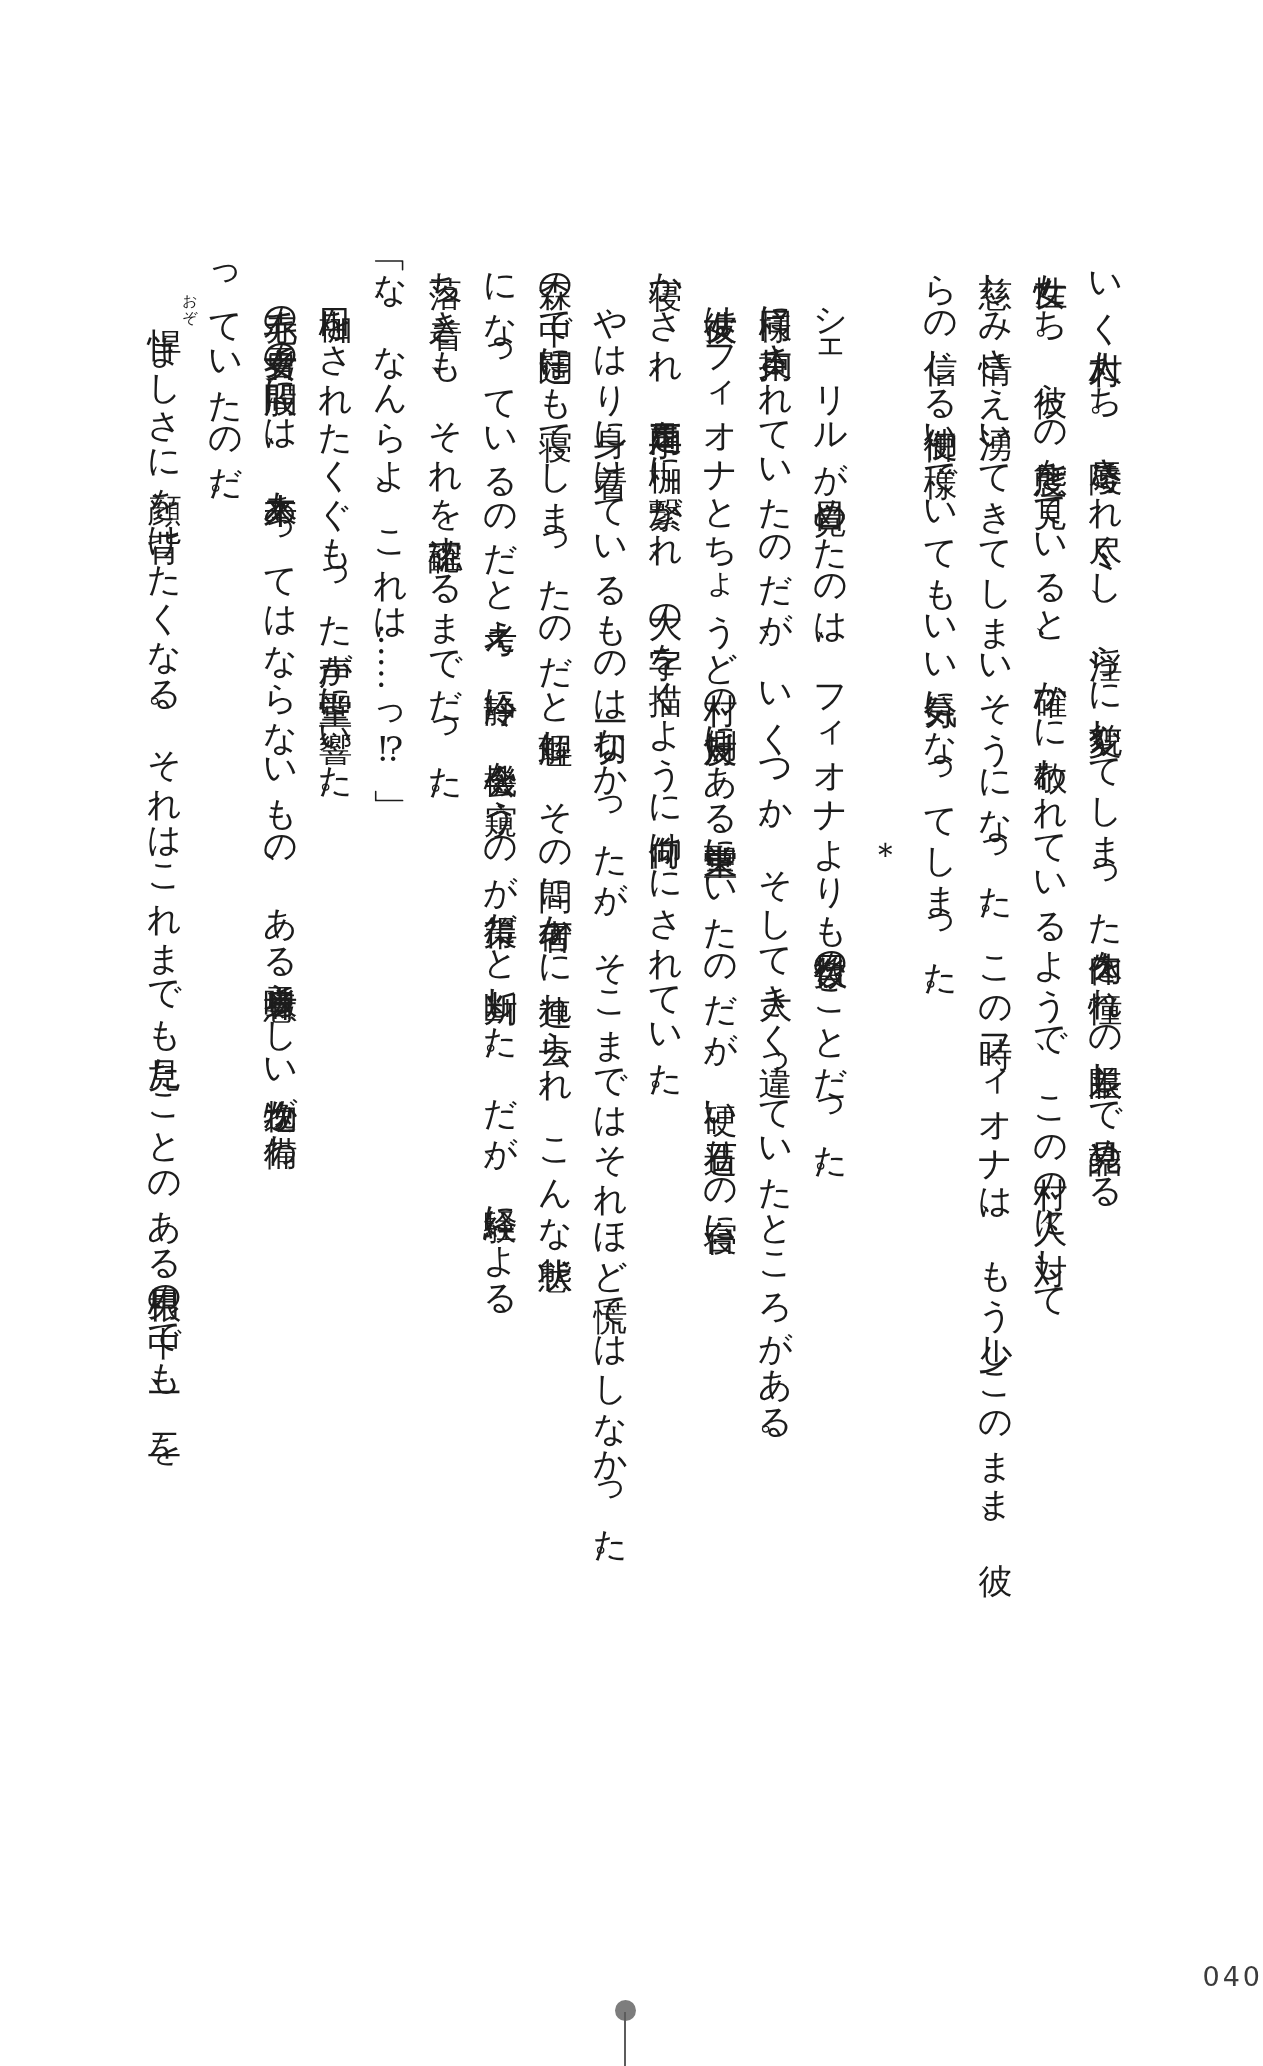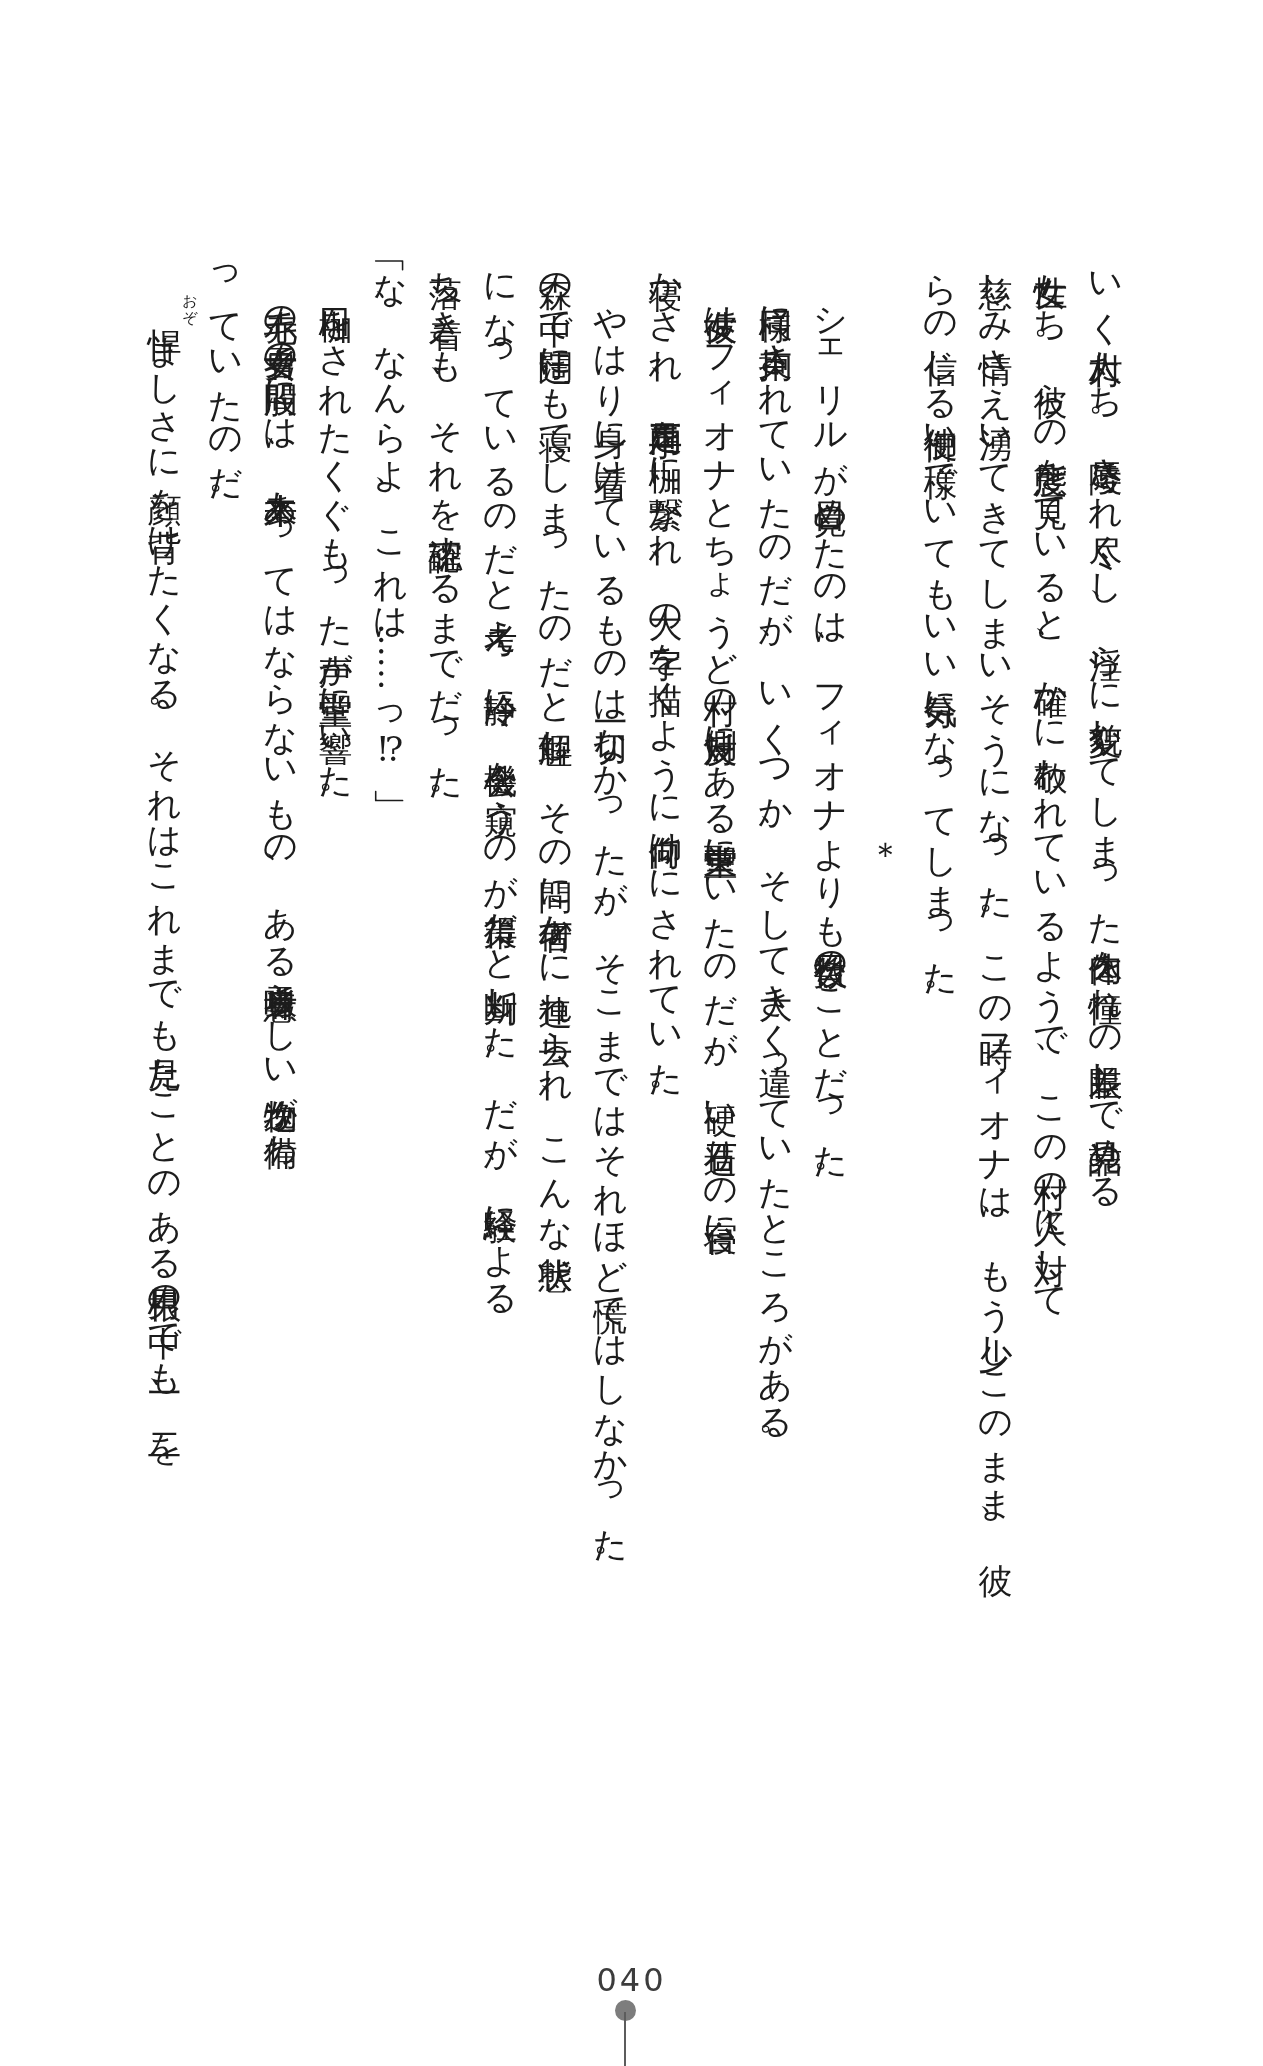--- a/index.html
+++ b/index.html
@@ -42,23 +42,23 @@
   rt {
     font-size: 15px;
     letter-spacing: 0;
   }
   
   .page-number {
     position: absolute;
     left: 0;
     top: 1961px;
     width: 100%;
-    text-align: center;
+    text-align: right;
     font-family: "DejaVu Sans", "Liberation Sans", sans-serif;
-    font-size: 32px;
+    font-size: 27px;
     font-weight: normal;
     letter-spacing: 3px;
     color: #3c3c3c;
   }
   .footer-marker-circle {
     position: absolute;
     left: 615px;
     top: 2000px;
     width: 21px;
     height: 21px;

